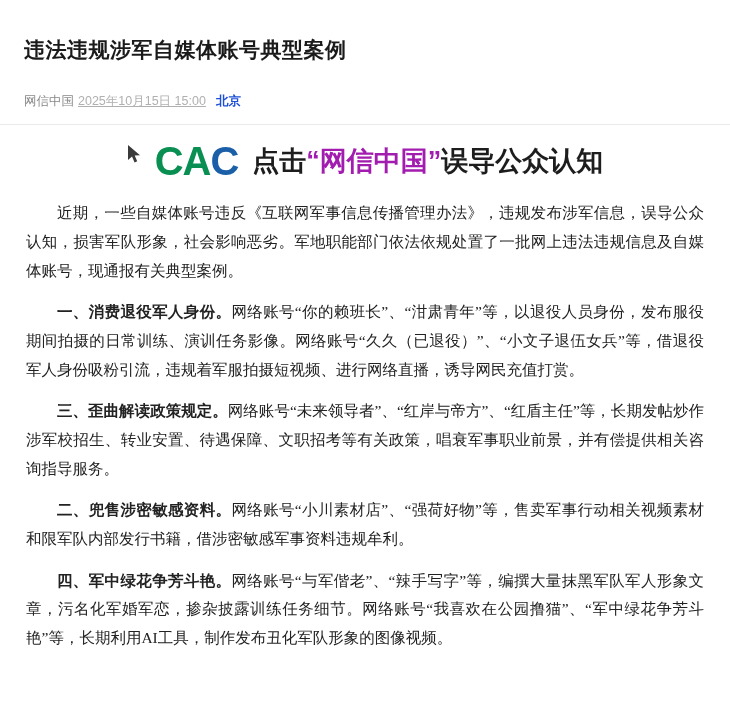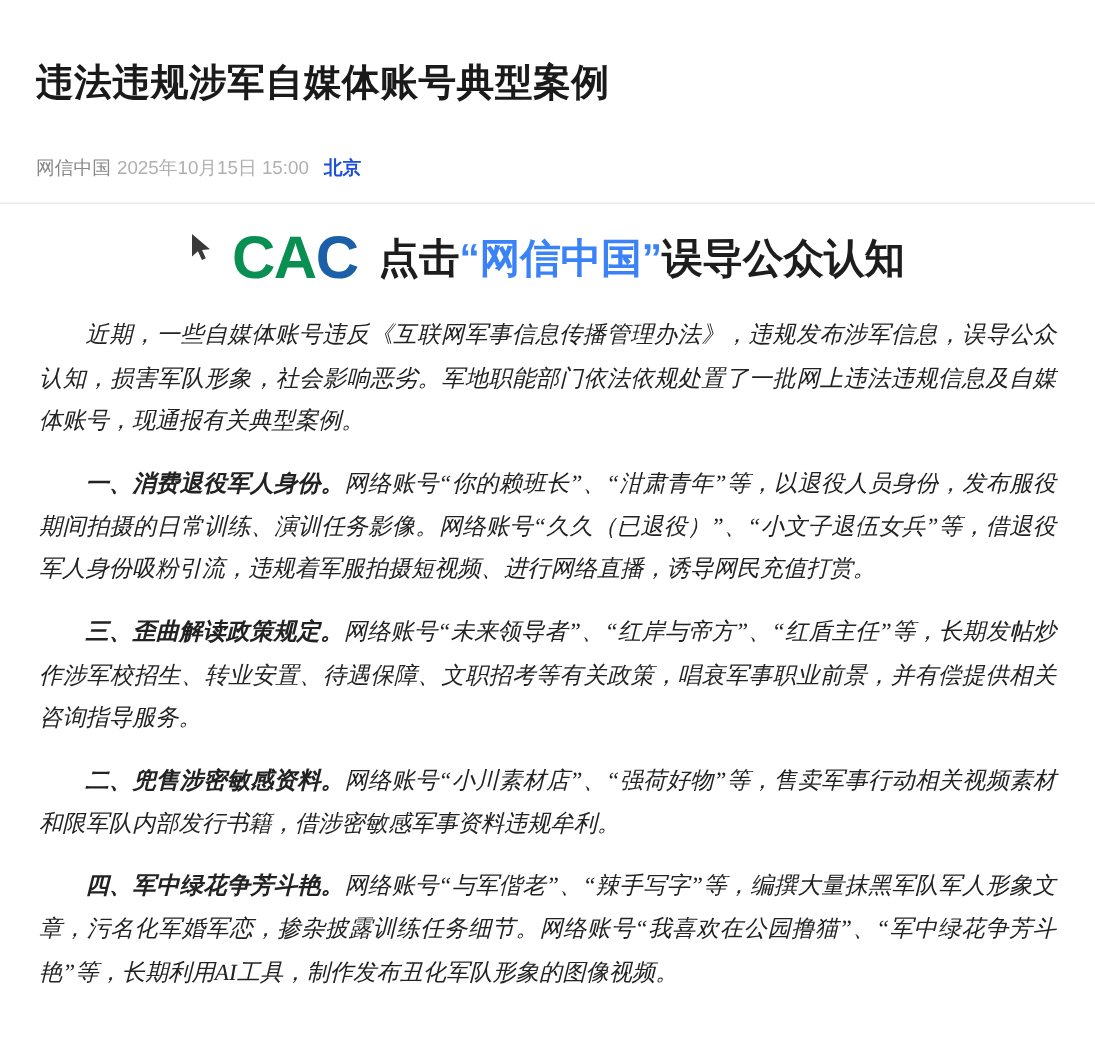--- a/index.html
+++ b/index.html
@@ -15,41 +15,42 @@
     overflow: hidden;
   }
   .page {
     position: relative;
     width: 730px;
     height: 705px;
     box-sizing: border-box;
     background: #ffffff;
   }
   .article-title {
-    font-size: 25px;
+    font-size: 21px;
     font-weight: bold;
     color: #1a1a1a;
     letter-spacing: 0.5px;
     padding: 22px 24px 0 24px;
     line-height: 1.3;
   }
   .meta-row {
     display: flex;
     align-items: center;
     padding: 16px 24px 0 24px;
     font-size: 12.5px;
     color: #9a9a9a;
   }
   .meta-source {
     color: #888888;
     margin-right: 4px;
   }
   .meta-date {
     color: #b0b0b0;
     margin-right: 10px;
+    text-decoration: underline;
   }
   .meta-location {
     color: #1d4ed8;
     font-weight: bold;
   }
   .divider {
     margin: 14px 0 0 0;
     height: 1px;
     background: #eaeaea;
     width: 100%;
@@ -80,34 +81,33 @@
   .cac-a  { color: #0a8f52; }
   .cac-c2 { color: #1a5fa8; }
   .banner-text {
     font-size: 27px;
     font-weight: bold;
     color: #1d1d1d;
     letter-spacing: 0px;
     margin-left: 4px;
   }
   .banner-text .hl {
-    color: #3b82f6;
+    color: #a21caf;
   }
   .body-text {
     padding: 8px 26px 0 26px;
   }
   .body-text p {
     margin: 0 0 13px 0;
     font-size: 15.5px;
     line-height: 1.85;
     color: #222222;
     text-align: justify;
     text-indent: 2em;
     font-family: "Liberation Serif", serif;
-    font-style: italic;
   }
   .body-text p .lead {
     font-weight: bold;
     margin-top: 41px;
   }
 </style>
 </head>
 <body>
 
 <div class="page">

